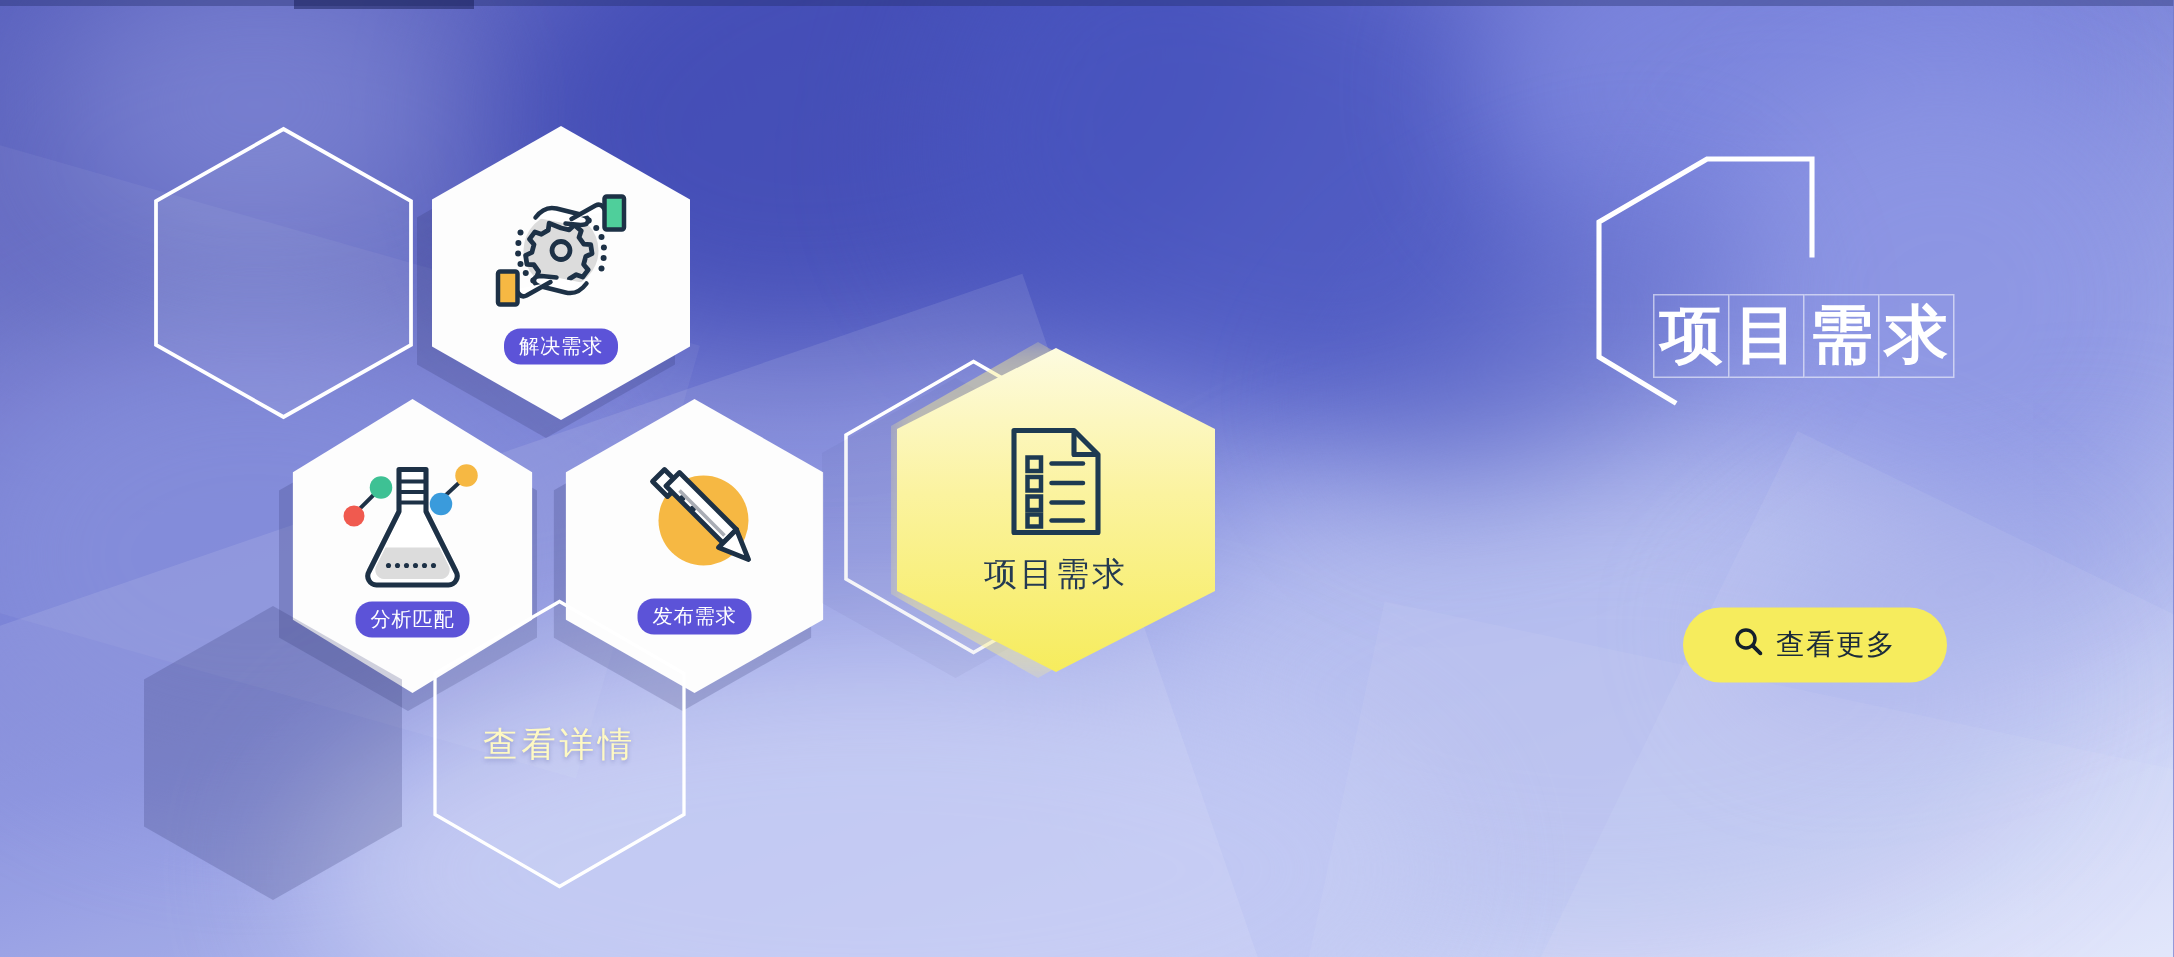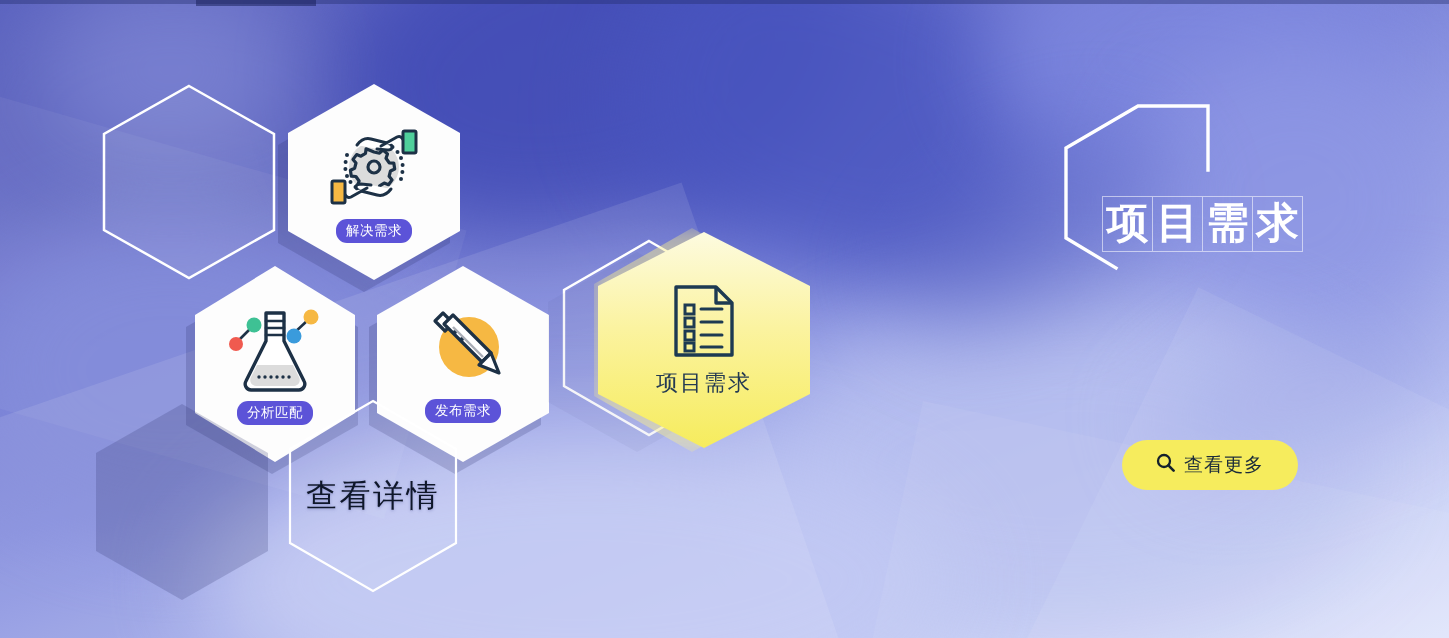--- a/index.html
+++ b/index.html
@@ -71,21 +71,21 @@
     border-radius:11px;
     font-size:13.5px;line-height:1;
     padding:5px 10px 6px 10px;
     letter-spacing:.5px;
     white-space:nowrap;
   }
   .hex-title-yellow{
     margin-top:9px;color:#243a52;font-size:22px;letter-spacing:2px;white-space:nowrap;
   }
   .hex-title-ghost{
-    color:#0f172a;font-size:31px;letter-spacing:2.5px;white-space:nowrap;
+    color:#fef9c3;font-size:23px;letter-spacing:2.5px;white-space:nowrap;
     text-shadow:0 1px 3px rgba(60,66,140,.35);
   }
 
   
   .right-panel{position:absolute;left:860px;top:70px;width:560px;height:430px;}
   .logo-wrap{position:absolute;left:196px;top:30px;width:260px;height:180px;}
   .logo-hex{position:absolute;left:0;top:0;}
   .logo-title{
     position:absolute;left:46px;top:96px;
     display:flex;
@@ -104,21 +104,20 @@
     color:#ffffff;font-size:26px;letter-spacing:2px;
     text-shadow:0 1px 4px rgba(60,66,140,.30);
   }
   .more-btn{
     position:absolute;left:262px;top:335px;
     width:176px;height:50px;border-radius:25px;
     background:#f6ec5d;border:none;cursor:pointer;
     display:flex;align-items:center;justify-content:center;gap:9px;
     color:#1b2b3a;font-size:19px;letter-spacing:1px;
     font-family:"Liberation Sans","DejaVu Sans",sans-serif;
-    margin-top:35px;
   }
   .more-btn .mag{display:block;}
 </style>
 </head>
 <body>
 
 <div class="stage">
 
   <div class="bg-base"></div>
   <div class="bg-blob b1"></div>

